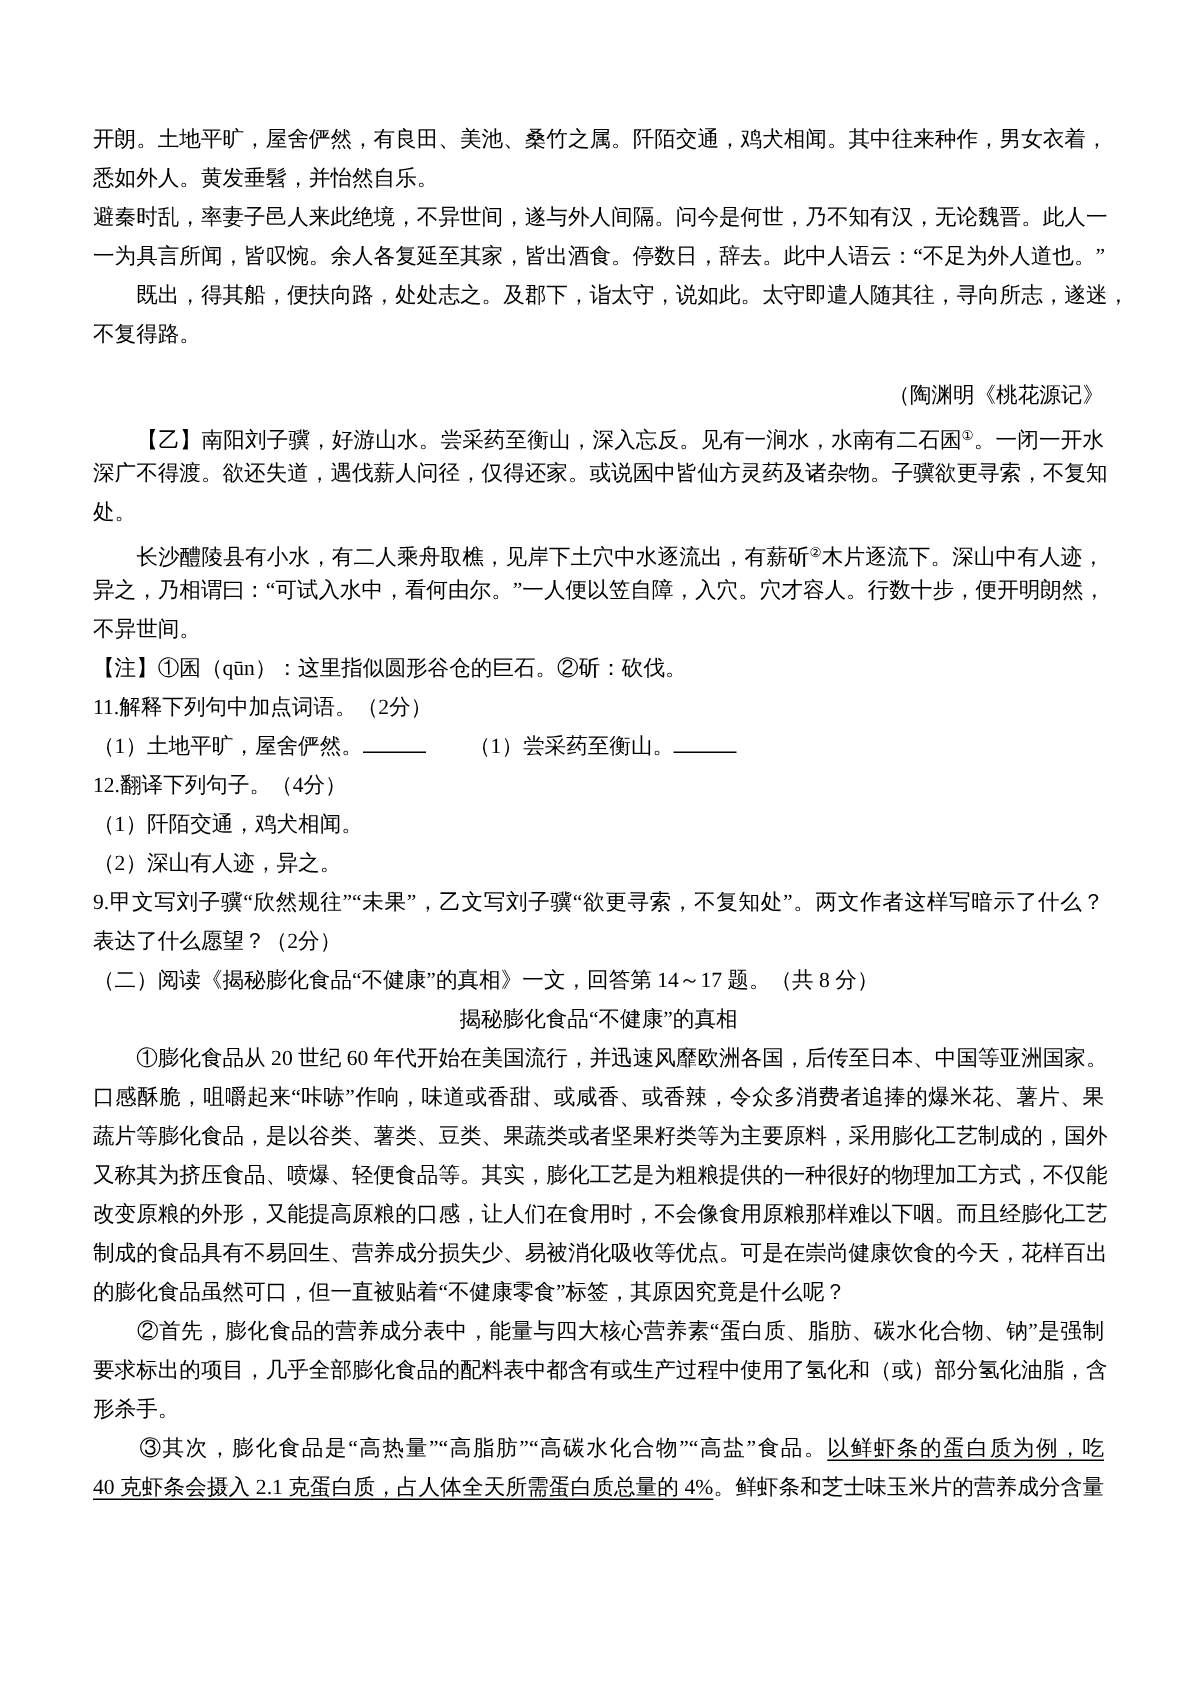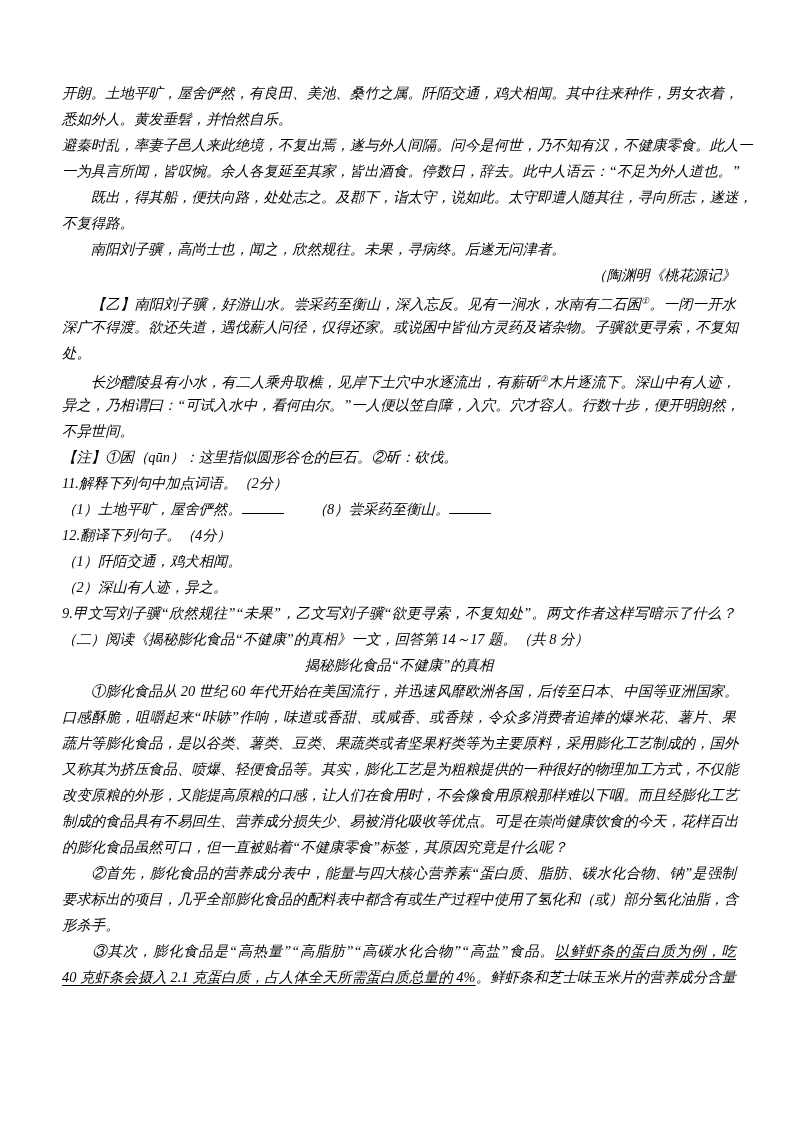--- a/index.html
+++ b/index.html
@@ -21,28 +21,27 @@
     left: 62px;
     top: 80px;
     width: 674px;
   }
   .line {
     font-size: 14.4px;
     line-height: 26px;
     height: 26px;
     white-space: nowrap;
     overflow: visible;
-    font-style: italic;
   }
   .line.fill {
     text-align: justify;
     text-align-last: justify;
     text-justify: inter-character;
   }
-  .align-right  { text-align: right;  text-align-last: right;  }
+  .align-right  { text-align: right;  text-align-last: right; margin-top: 15px;  }
   .align-center { text-align: right; text-align-last: center; }
   .sup {
     font-size: 9px;
     vertical-align: 5px;
   }
   .u {
     text-decoration: underline;
     text-underline-offset: 3px;
   }
   .blank {
@@ -53,39 +52,39 @@
     vertical-align: baseline;
   }
 </style>
 </head>
 <body>
 
 <div class="page">
   <div class="content">
       <div class="line fill"><span class="">开朗。土地平旷，屋舍俨然，有良田、美池、桑竹之属。阡陌交通，鸡犬相闻。其中往来种作，男女衣着，</span></div>
       <div class="line"><span class="">悉如外人。黄发垂髫，并怡然自乐。</span></div>
-      <div class="line fill"><span class="">避秦时乱，率妻子邑人来此绝境，不复出焉，遂与外人间隔。问今是何世，乃不知有汉，不健康零食。此人一</span></div>
+      <div class="line fill"><span class="">避秦时乱，率妻子邑人来此绝境，不异世间，遂与外人间隔。问今是何世，乃不知有汉，无论魏晋。此人一</span></div>
       <div class="line fill"><span class="">一为具言所闻，皆叹惋。余人各复延至其家，皆出酒食。停数日，辞去。此中人语云：“不足为外人道也。”</span></div>
       <div class="line fill"><span class="">　　既出，得其船，便扶向路，处处志之。及郡下，诣太守，说如此。太守即遣人随其往，寻向所志，遂迷，</span></div>
       <div class="line"><span class="">不复得路。</span></div>
-      <div class="line"><span class="">　　南阳刘子骥，高尚士也，闻之，欣然规往。未果，寻病终。后遂无问津者。</span></div>
       <div class="line align-right"><span class="">（陶渊明《桃花源记》</span></div>
       <div class="line fill"><span class="">　　【乙】南阳刘子骥，好游山水。尝采药至衡山，深入忘反。见有一涧水，水南有二石囷</span><span class="sup">①</span><span class="">。一闭一开水</span></div>
       <div class="line fill"><span class="">深广不得渡。欲还失道，遇伐薪人问径，仅得还家。或说囷中皆仙方灵药及诸杂物。子骥欲更寻索，不复知</span></div>
       <div class="line"><span class="">处。</span></div>
       <div class="line fill"><span class="">　　长沙醴陵县有小水，有二人乘舟取樵，见岸下土穴中水逐流出，有薪斫</span><span class="sup">②</span><span class="">木片逐流下。深山中有人迹，</span></div>
       <div class="line fill"><span class="">异之，乃相谓曰：“可试入水中，看何由尔。”一人便以笠自障，入穴。穴才容人。行数十步，便开明朗然，</span></div>
       <div class="line"><span class="">不异世间。</span></div>
       <div class="line"><span class="">【注】①囷（qūn）：这里指似圆形谷仓的巨石。②斫：砍伐。</span></div>
       <div class="line"><span class="">11.解释下列句中加点词语。（2分）</span></div>
-      <div class="line"><span class="">（1）土地平旷，屋舍俨然。</span><span class="blank"></span><span class="">　　</span><span class="">（8）尝采药至衡山。</span><span class="blank"></span></div>
+      <div class="line"><span class="">（1）土地平旷，屋舍俨然。</span><span class="blank"></span><span class="">　　</span><span class="">（1）尝采药至衡山。</span><span class="blank"></span></div>
       <div class="line"><span class="">12.翻译下列句子。（4分）</span></div>
       <div class="line"><span class="">（1）阡陌交通，鸡犬相闻。</span></div>
       <div class="line"><span class="">（2）深山有人迹，异之。</span></div>
       <div class="line fill"><span class="">9.甲文写刘子骥“欣然规往”“未果”，乙文写刘子骥“欲更寻索，不复知处”。两文作者这样写暗示了什么？</span></div>
+      <div class="line"><span class="">表达了什么愿望？（2分）</span></div>
       <div class="line"><span class="">（二）阅读《揭秘膨化食品“不健康”的真相》一文，回答第 14～17 题。（共 8 分）</span></div>
       <div class="line align-center"><span class="">揭秘膨化食品“不健康”的真相</span></div>
       <div class="line fill"><span class="">　　①膨化食品从 20 世纪 60 年代开始在美国流行，并迅速风靡欧洲各国，后传至日本、中国等亚洲国家。</span></div>
       <div class="line fill"><span class="">口感酥脆，咀嚼起来“咔哧”作响，味道或香甜、或咸香、或香辣，令众多消费者追捧的爆米花、薯片、果</span></div>
       <div class="line fill"><span class="">蔬片等膨化食品，是以谷类、薯类、豆类、果蔬类或者坚果籽类等为主要原料，采用膨化工艺制成的，国外</span></div>
       <div class="line fill"><span class="">又称其为挤压食品、喷爆、轻便食品等。其实，膨化工艺是为粗粮提供的一种很好的物理加工方式，不仅能</span></div>
       <div class="line fill"><span class="">改变原粮的外形，又能提高原粮的口感，让人们在食用时，不会像食用原粮那样难以下咽。而且经膨化工艺</span></div>
       <div class="line fill"><span class="">制成的食品具有不易回生、营养成分损失少、易被消化吸收等优点。可是在崇尚健康饮食的今天，花样百出</span></div>
       <div class="line"><span class="">的膨化食品虽然可口，但一直被贴着“不健康零食”标签，其原因究竟是什么呢？</span></div>
       <div class="line fill"><span class="">　　②首先，膨化食品的营养成分表中，能量与四大核心营养素“蛋白质、脂肪、碳水化合物、钠”是强制</span></div>

